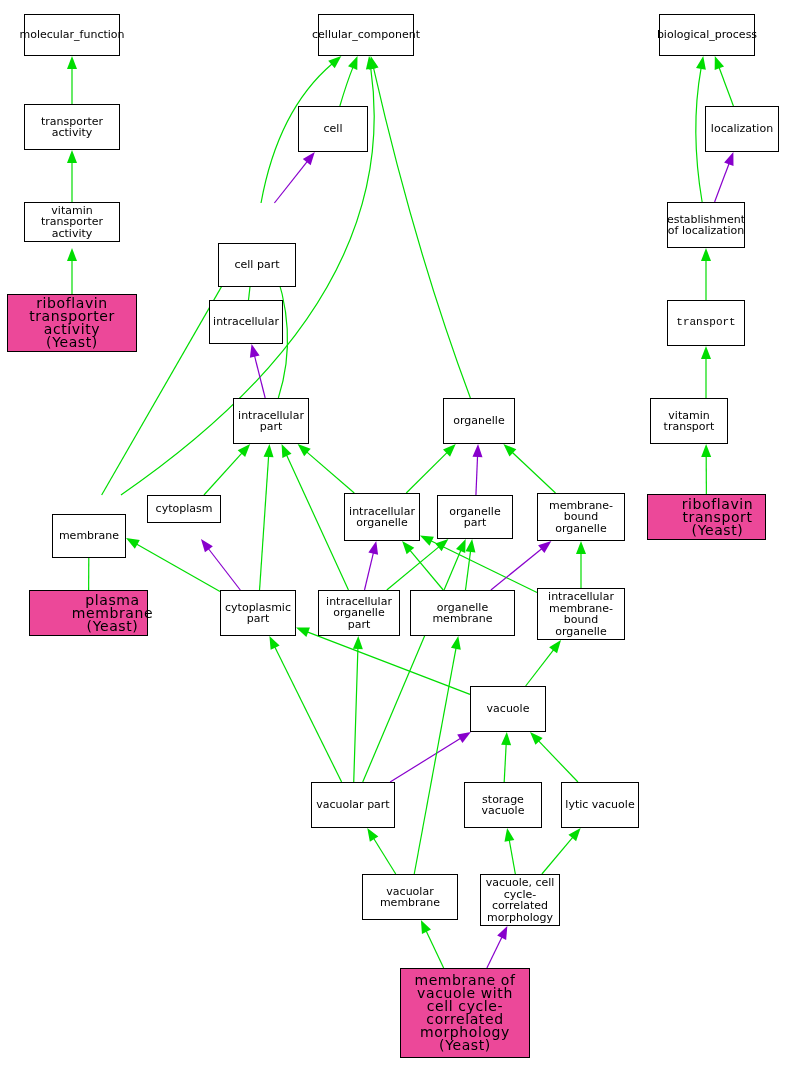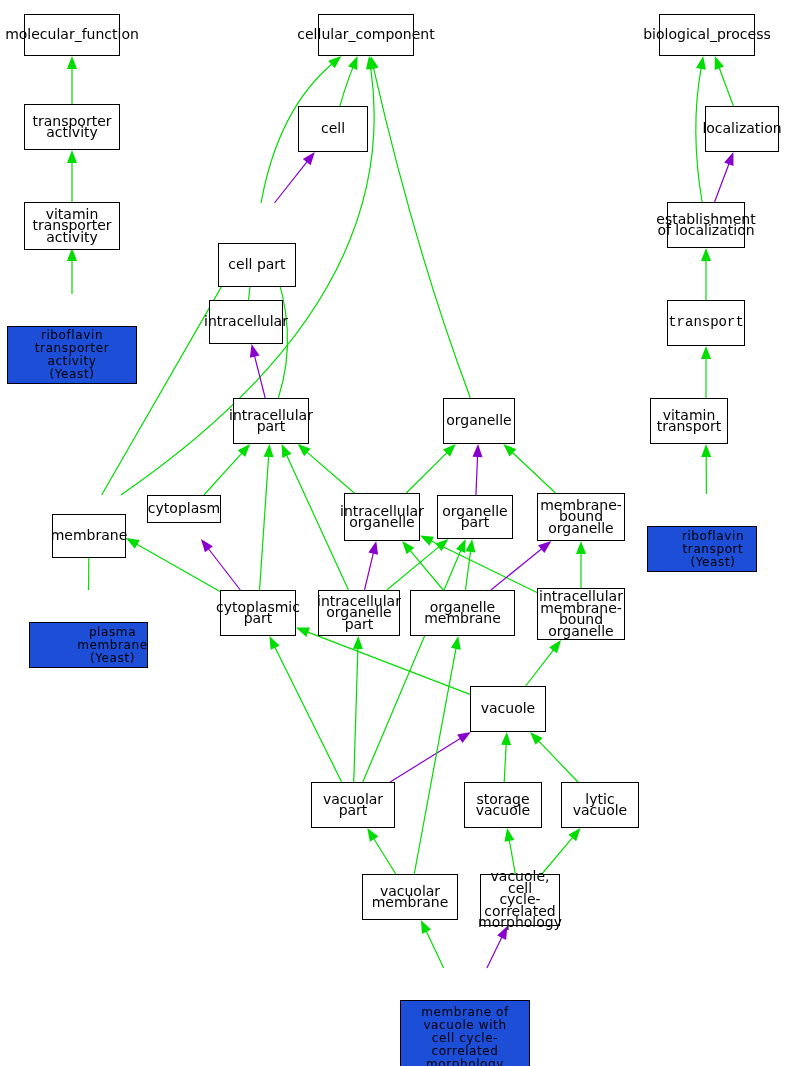--- a/index.html
+++ b/index.html
@@ -1,22 +1,22 @@
 <!DOCTYPE html>
 <html><head>
 <meta charset="utf-8">
 <style>
   html,body{margin:0;padding:0;background:#ffffff;}
   body{width:786px;height:1066px;overflow:hidden;font-family:"DejaVu Sans",sans-serif;}
   #stage{position:relative;width:786px;height:1066px;}
   svg#edges{position:absolute;left:0;top:0;width:786px;height:1066px;}
   .node{position:absolute;box-sizing:border-box;border:1px solid #000;background:#fff;
         display:flex;align-items:center;justify-content:center;text-align:center;
-        font-family:"DejaVu Sans",sans-serif;font-size:14px;color:#000;line-height:11.5px;}
-  .node.hl{background:#1d4ed8;border:1px solid #000;font-size:12px;line-height:13px;letter-spacing:0.6px;margin-top:32px;}
+        font-family:"DejaVu Sans",sans-serif;font-size:11px;color:#000;line-height:11.5px;}
+  .node.hl{background:#ec4899;border:1px solid #000;font-size:14px;line-height:13px;letter-spacing:0.6px;}
   .node span{display:block;padding:0 2px;}
 </style>
 </head>
 <body>
 
 <div id="stage">
   <svg id="edges">
       <path d="M 72 104 L 72 68" stroke="#00dd00" stroke-width="1.2" fill="none"></path>
       <polygon points="72,56 77,69 72.6,69 67,69" fill="#00dd00"></polygon>
       <path d="M 72 202 L 72 162" stroke="#00dd00" stroke-width="1.2" fill="none"></path>
@@ -116,21 +116,21 @@
       <path d="M 706.3802083333334 494 L 706.1822908189733 455.9998372428946" stroke="#00dd00" stroke-width="1.2" fill="none"></path>
       <polygon points="706.1197916666666,444 711.187431266205,456.9737823663413 706.7874909438103,456.99669872218715 701.1875668971262,457.02586499326367" fill="#00dd00"></polygon>
     </svg>
   <div id="nodes">
       <div class="node" style="left: 24px; top: 14px; width: 96px; height: 42px;">
         <span>molecular_function</span>
       </div>
       <div class="node" style="left: 24px; top: 104px; width: 96px; height: 46px;">
         <span>transporter<br>activity</span>
       </div>
-      <div class="node" style="left: 24px; top: 202px; width: 96px; height: 48px;">
+      <div class="node" style="left: 24px; top: 202px; width: 96px; height: 40px;">
         <span>vitamin transporter<br>activity</span>
       </div>
       <div class="node hl" style="left: 7px; top: 294px; width: 130px; height: 58px;">
         <span>riboflavin transporter<br>activity<br>(Yeast)</span>
       </div>
       <div class="node" style="left: 318px; top: 14px; width: 96px; height: 42px;">
         <span>cellular_component</span>
       </div>
       <div class="node" style="left: 298px; top: 106px; width: 70px; height: 46px;">
         <span>cell</span>
@@ -206,17 +206,17 @@
       </div>
       <div class="node" style="left: 667px; top: 202px; width: 78px; height: 46px;">
         <span>establishment<br>of localization</span>
       </div>
       <div class="node" style="left: 667px; top: 300px; width: 78px; height: 46px; font-family: Liberation Mono, monospace;">
         <span>transport</span>
       </div>
       <div class="node" style="left: 650px; top: 398px; width: 78px; height: 46px;">
         <span>vitamin transport</span>
       </div>
-      <div class="node hl" style="left: 647px; top: 494px; width: 110px; height: 46px; padding-left: 22px;">
+      <div class="node hl" style="left: 647px; top: 494px; width: 119px; height: 46px; padding-left: 22px;">
         <span>riboflavin transport<br>(Yeast)</span>
       </div>
     </div>
 </div>
 
 </body></html>

